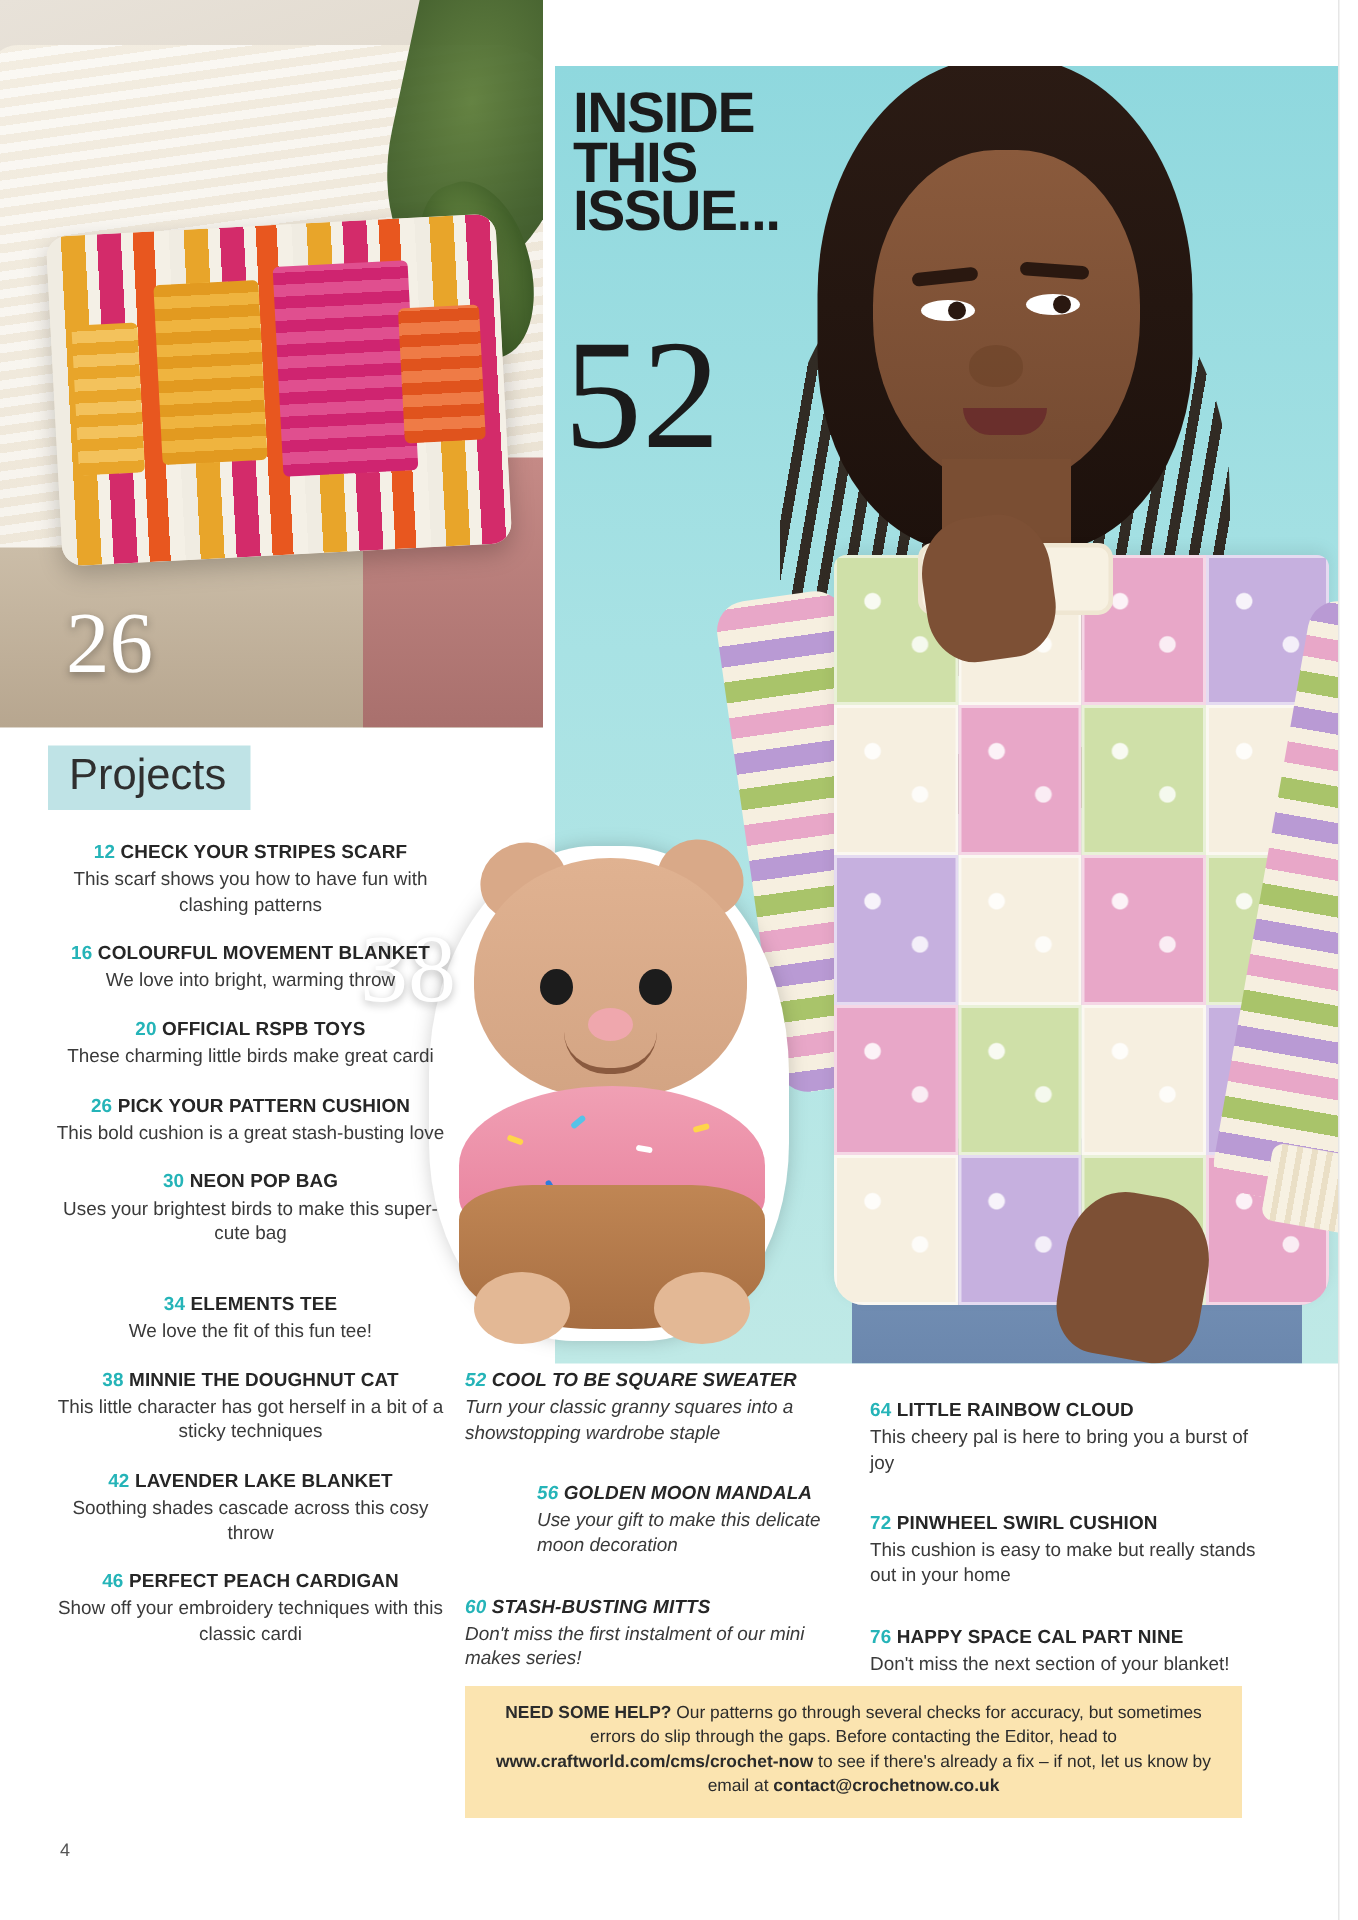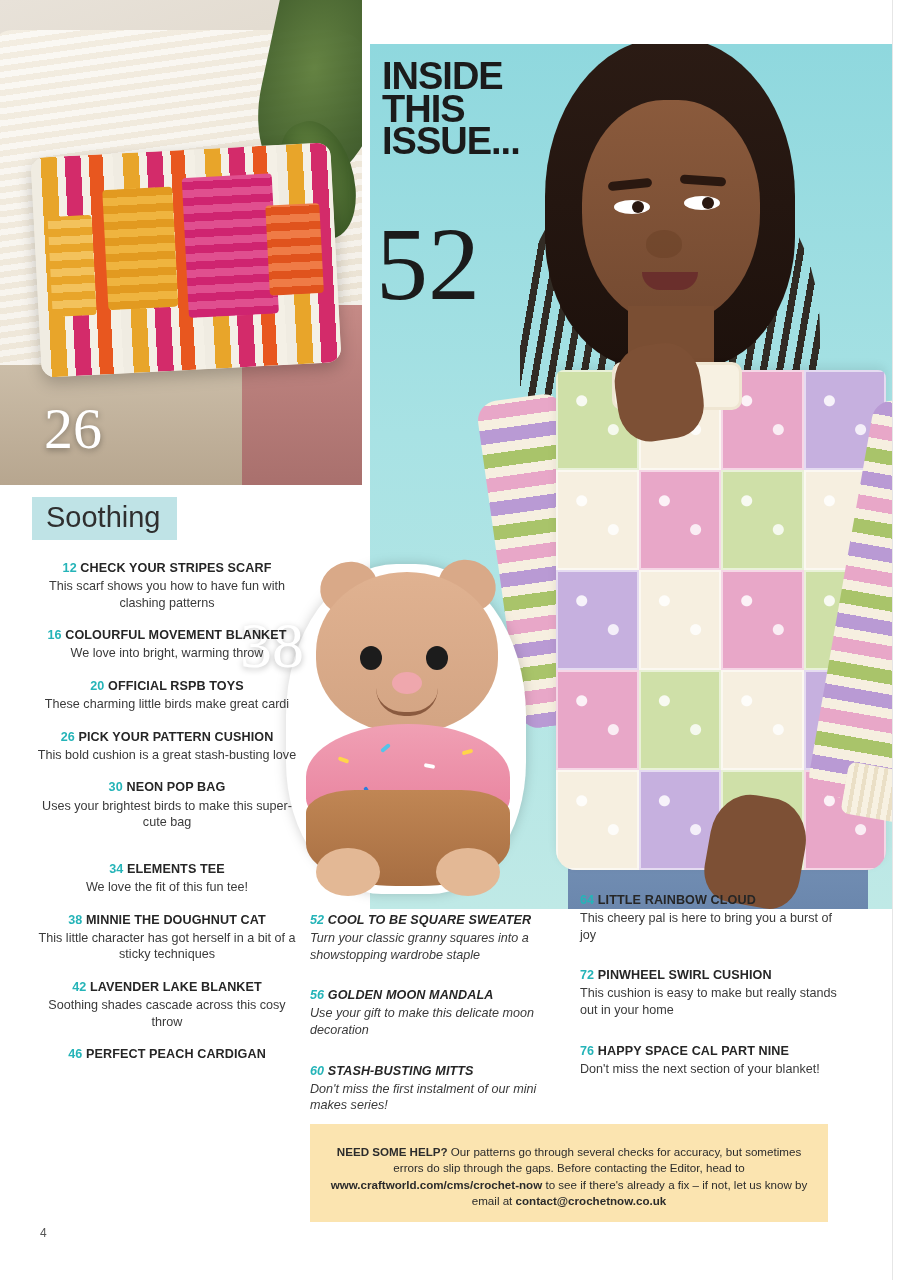--- a/index.html
+++ b/index.html
@@ -208,21 +208,21 @@
     font-size:29px;
     color:#2f2f2f;
     font-family:"Liberation Sans", sans-serif;
     transform: skewX(-0deg);
   }
 
   
   .col { position:absolute; }
   #col-1 { left:36px; top:560px; width:262px;text-align:center; }
   #col-2 { left:310px; top:912px; width:255px;font-style:italic; }
-  #col-3 { left:580px; top:892px; width:270px; }
+  #col-3 { left:580px; top:932px; width:270px; }
 
   .entry { margin-bottom: 16px; }
   .entry .line1 {
     font-size:12.6px;
     font-weight:bold;
     text-transform:uppercase;
     color:#262626;
     letter-spacing:.1px;
     line-height:1.28;
     margin:0 0 2px 0;
@@ -274,21 +274,21 @@
     position:absolute; left:240px; top:614px;
     font-family:"Liberation Serif", serif;
     font-size:64px; color:#ffffff; line-height:1;
     text-shadow: 0 2px 6px rgba(0,0,0,.25);
   }
 
   
   #help-box {
     position:absolute; left:310px; top:1124px; width:518px;
     background:#fbe4b0;
-    padding:20px 16px 12px 16px;
+    padding:10px 16px 12px 16px;
     text-align:center;
     font-size:11.6px;
     line-height:1.42;
     color:#2b2b2b;
   }
   #help-box b { font-weight:bold; }
 
   
   #folio {
     position:absolute; left:40px; top:1226px;
@@ -359,21 +359,21 @@
   <div id="sweater-sleeve"></div>
   <div id="sweater-cuff"></div>
   <div id="sweater-collar"></div>
   <div class="hand"></div>
   <div class="hand2"></div>
 </div>
 
 <div id="inside-this-issue">INSIDE THIS ISSUE...</div>
 <div id="num-52">52</div>
 
-<div id="projects-heading">Soothing</div>
+<div id="projects-heading">Projects</div>
 
 <div id="cat-photo">
   <div id="cat-shadow"></div>
   <div id="cat-ear-l"></div>
   <div id="cat-ear-r"></div>
   <div id="cat-head"></div>
   <div id="cat-eye-l"></div>
   <div id="cat-eye-r"></div>
   <div id="cat-nose"></div>
   <div id="cat-muzzle"></div>
@@ -419,29 +419,30 @@
   <div class="entry">
     <p class="line1"><span class="pg">38</span> <span>MINNIE THE DOUGHNUT CAT</span></p>
     <p class="desc">This little character has got herself in a bit of a sticky techniques</p>
   </div>
   <div class="entry">
     <p class="line1"><span class="pg">42</span> <span>LAVENDER LAKE BLANKET</span></p>
     <p class="desc">Soothing shades cascade across this cosy throw</p>
   </div>
   <div class="entry">
     <p class="line1"><span class="pg">46</span> <span>PERFECT PEACH CARDIGAN</span></p>
+    <p class="desc">Show off your embroidery techniques with this classic cardi</p>
   </div>
 </div>
 
 <div class="col" id="col-2">
   <div class="entry">
     <p class="line1"><span class="pg">52</span> <span>COOL TO BE SQUARE SWEATER</span></p>
     <p class="desc">Turn your classic granny squares into a showstopping wardrobe staple</p>
   </div>
-  <div class="entry" style="margin-top:24px;">
+  <div class="entry" style="margin-top:24px;margin-left:48px;">
     <p class="line1"><span class="pg">56</span> <span>GOLDEN MOON MANDALA</span></p>
     <p class="desc">Use your gift to make this delicate moon decoration</p>
   </div>
   <div class="entry" style="margin-top:24px;">
     <p class="line1"><span class="pg">60</span> <span>STASH-BUSTING MITTS</span></p>
     <p class="desc">Don't miss the first instalment of our mini makes series!</p>
   </div>
 </div>
 
 <div class="col" id="col-3">

